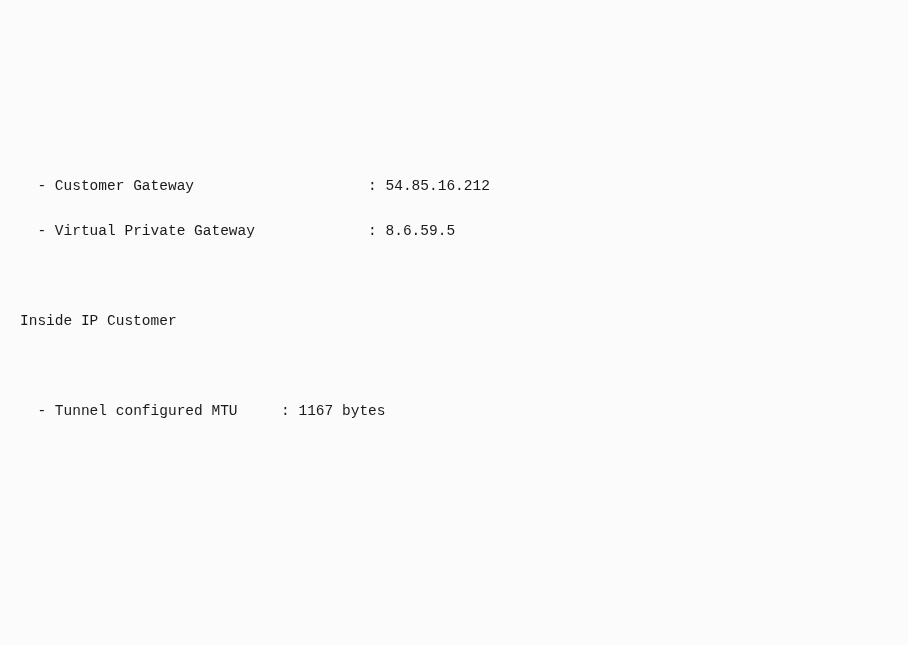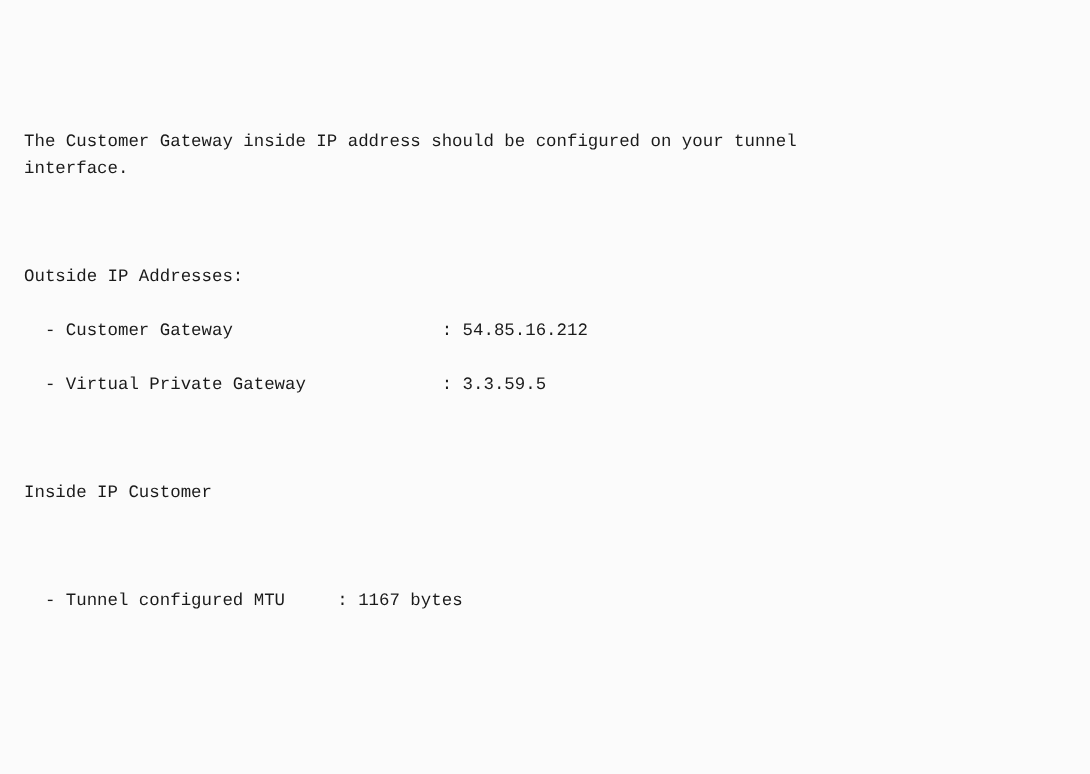--- a/index.html
+++ b/index.html
@@ -14,26 +14,24 @@
       white-space: pre;
     }
     .doc { display: block; }
     .line { display: block; }
   </style>
 </head>
 <body>
 
 
 
-<div class="doc"><span class="line">The Customer Gateway inside IP address should be configured on your tunnel
-interface.</span>
+<div class="doc">
 <span class="line"> </span>
-<span class="line">Outside IP Addresses:</span>
 <span class="line">  - <span>Customer Gateway</span><span>                    : </span><span>54.85.16.212</span></span>
-<span class="line">  - <span>Virtual Private Gateway</span><span>             : </span><span>3.3.59.5</span></span>
+<span class="line">  - <span>Virtual Private Gateway</span><span>             : </span><span>8.6.59.5</span></span>
 <span class="line"> </span>
 <span class="line">Inside IP Customer</span>
 <span class="line"> </span>
 <span class="line">  - <span>Tunnel configured MTU</span><span>     : </span><span>1167 bytes</span></span>
 
 
 
 
 
 

